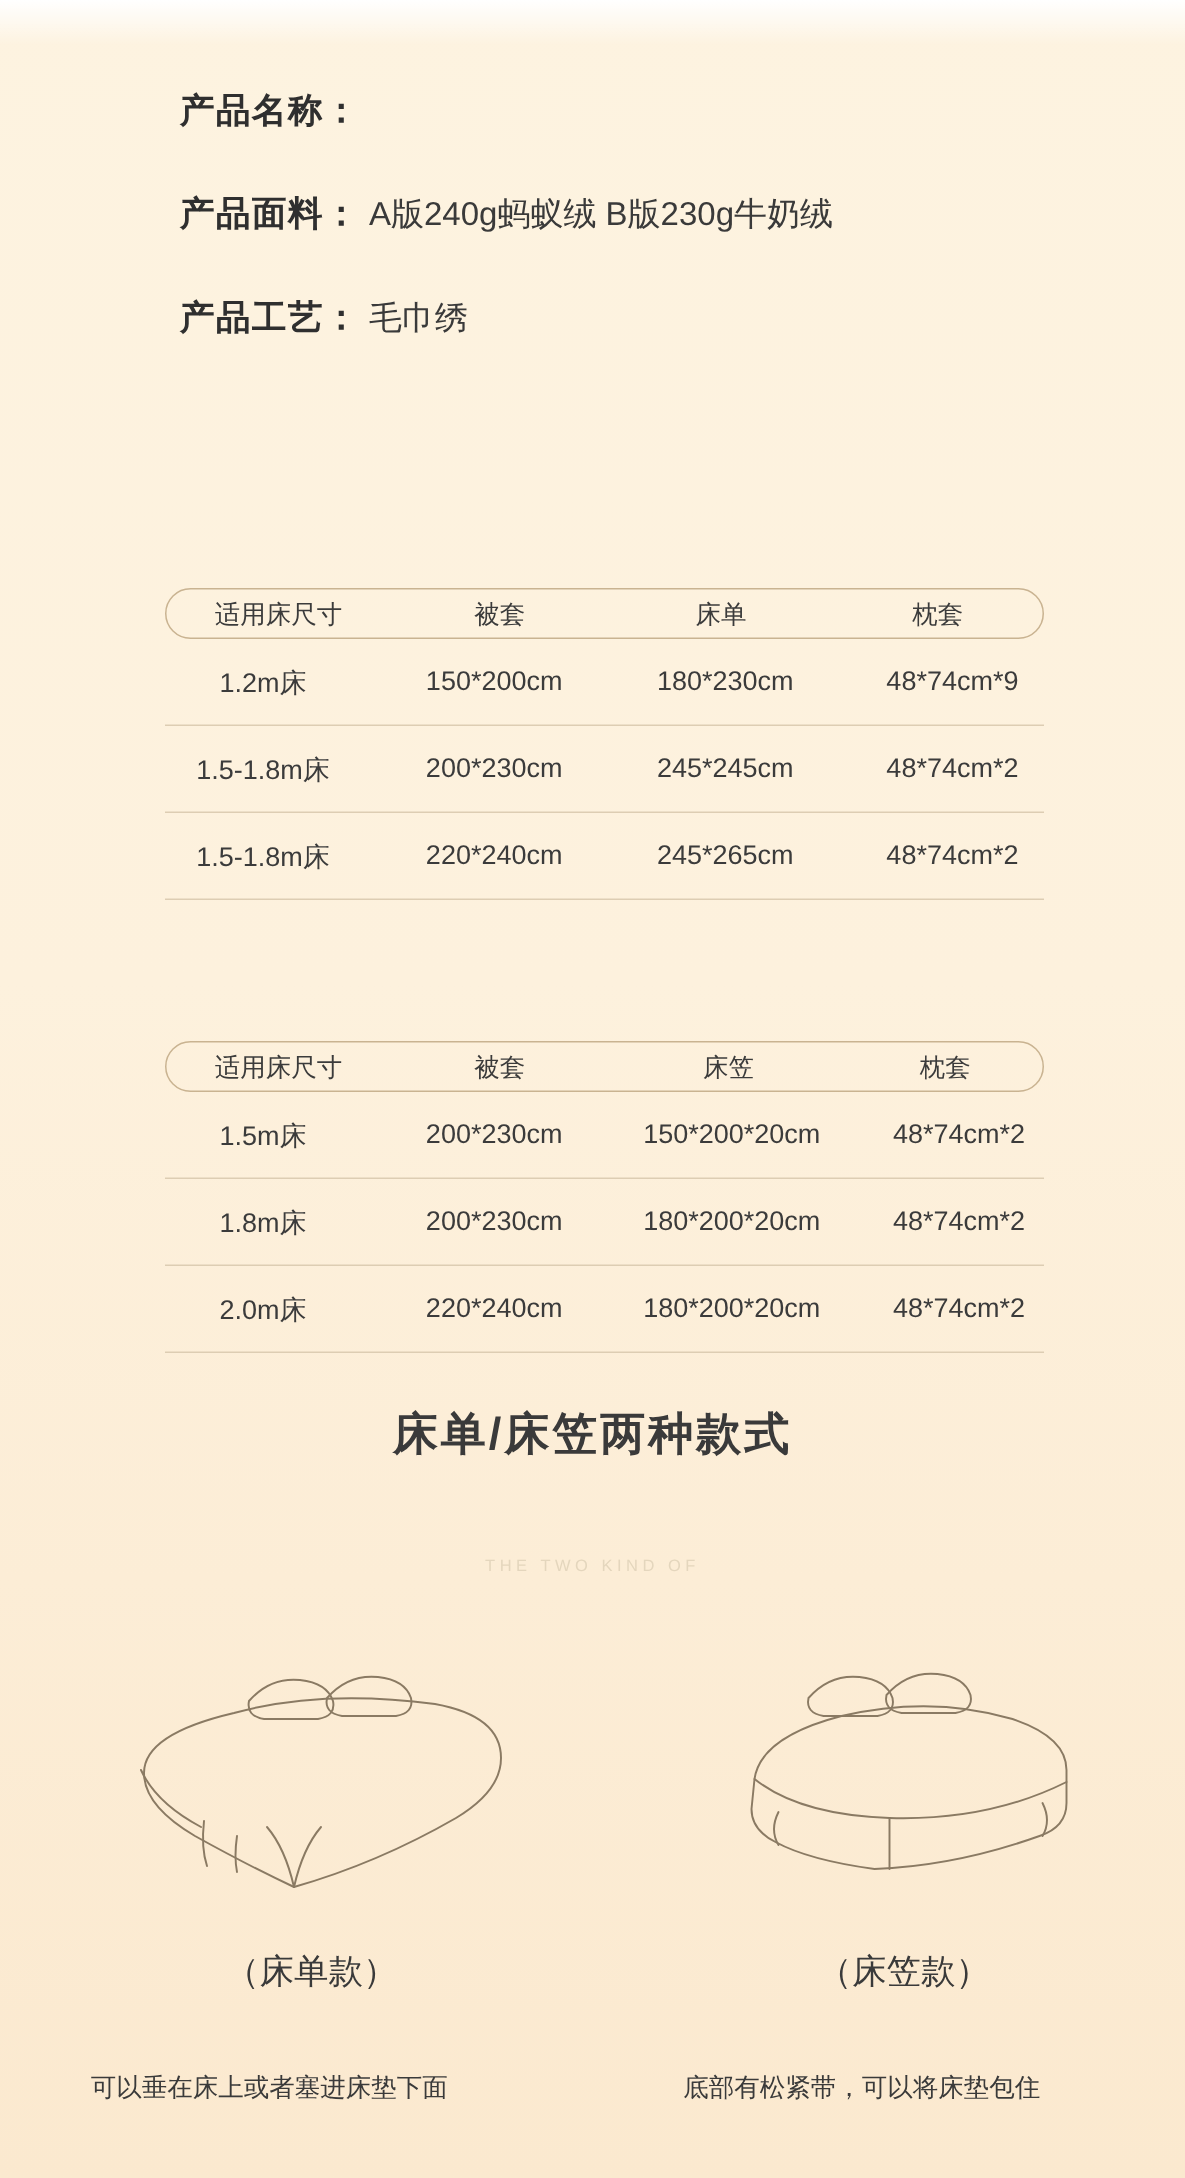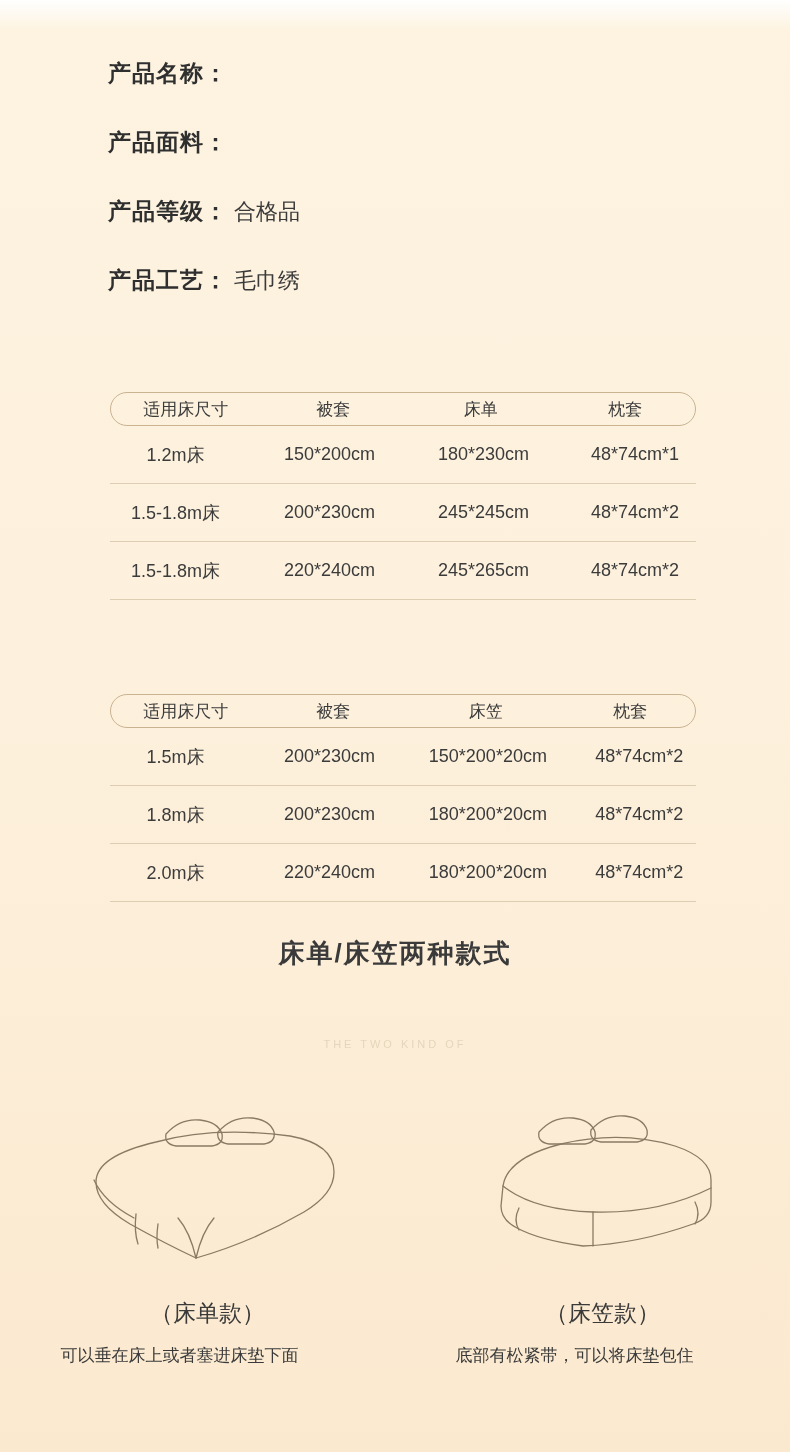--- a/index.html
+++ b/index.html
@@ -30,20 +30,21 @@
     position: absolute;
     left: 108px;
     top: 58px;
     width: 620px;
   }
   .spec-row {
     display: flex;
     align-items: baseline;
     margin-bottom: 38px;
     color: #3a3a3a;
+    margin-left: 12px;
   }
   .spec-label {
     font-size: 23px;
     font-weight: bold;
     letter-spacing: 1px;
     white-space: nowrap;
     color: #2f2f2f;
   }
   .spec-value {
     font-size: 22px;
@@ -96,21 +97,21 @@
   .second .c1 { width: 146px; }
   .second .c2 { width: 160px; }
   .second .c3 { width: 130px; }
 
   .section-title {
     position: absolute;
     top: 936px;
     left: 0;
     width: 790px;
     text-align: center;
-    font-size: 26px;
+    font-size: 30px;
     font-weight: bold;
     letter-spacing: 2px;
     color: #3a3a3a;
   }
   .section-sub {
     position: absolute;
     top: 1038px;
     left: 0;
     width: 790px;
     text-align: center;
@@ -131,21 +132,21 @@
     text-align: center;
   }
   .caption {
     font-size: 23px;
     color: #3a3a3a;
     margin-top: 4px;
     padding-left: 20px;
   }
   .note {
     position: absolute;
-    top: 1344px;
+    top: 1380px;
     left: 0;
     width: 754px;
     display: flex;
     gap: 36px;
   }
   .note .item {
     width: 50%;
     text-align: center;
     font-size: 17px;
     color: #3a3a3a;
@@ -155,43 +156,40 @@
 <body>
 
 <div class="page">
 
   <div class="specs">
     <div class="spec-row">
       <span class="spec-label">产品名称：</span>
     </div>
     <div class="spec-row">
       <span class="spec-label">产品面料：</span>
-    </div>
-    <div class="spec-row">
-      <span class="spec-label">产品等级：</span>
-      <span class="spec-value">合格品</span>
+      <span class="spec-value">A版240g蚂蚁绒   B版230g牛奶绒</span>
     </div>
     <div class="spec-row">
       <span class="spec-label">产品工艺：</span>
       <span class="spec-value">毛巾绣</span>
     </div>
   </div>
 
   <div class="table-block first">
     <div class="table-head">
       <div class="cell c0">适用床尺寸</div>
       <div class="cell c1">被套</div>
       <div class="cell c2">床单</div>
       <div class="cell c3">枕套</div>
     </div>
     <div class="row">
       <div class="cell c0">1.2m床</div>
       <div class="cell c1">150*200cm</div>
       <div class="cell c2">180*230cm</div>
-      <div class="cell c3">48*74cm*1</div>
+      <div class="cell c3">48*74cm*9</div>
     </div>
     <div class="row">
       <div class="cell c0">1.5-1.8m床</div>
       <div class="cell c1">200*230cm</div>
       <div class="cell c2">245*245cm</div>
       <div class="cell c3">48*74cm*2</div>
     </div>
     <div class="row">
       <div class="cell c0">1.5-1.8m床</div>
       <div class="cell c1">220*240cm</div>

